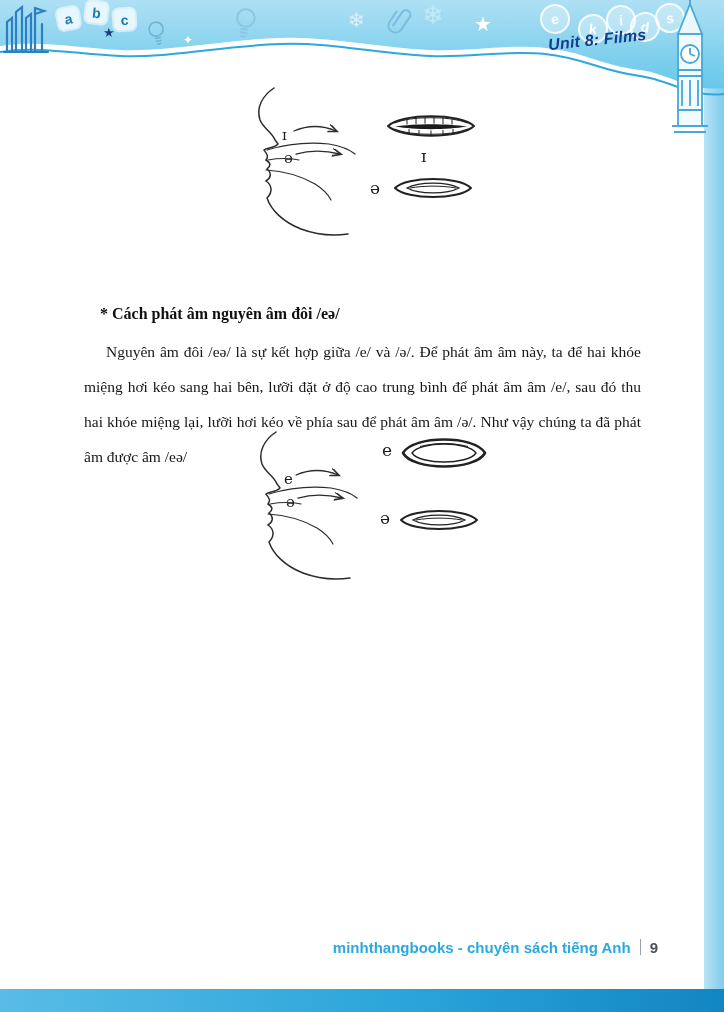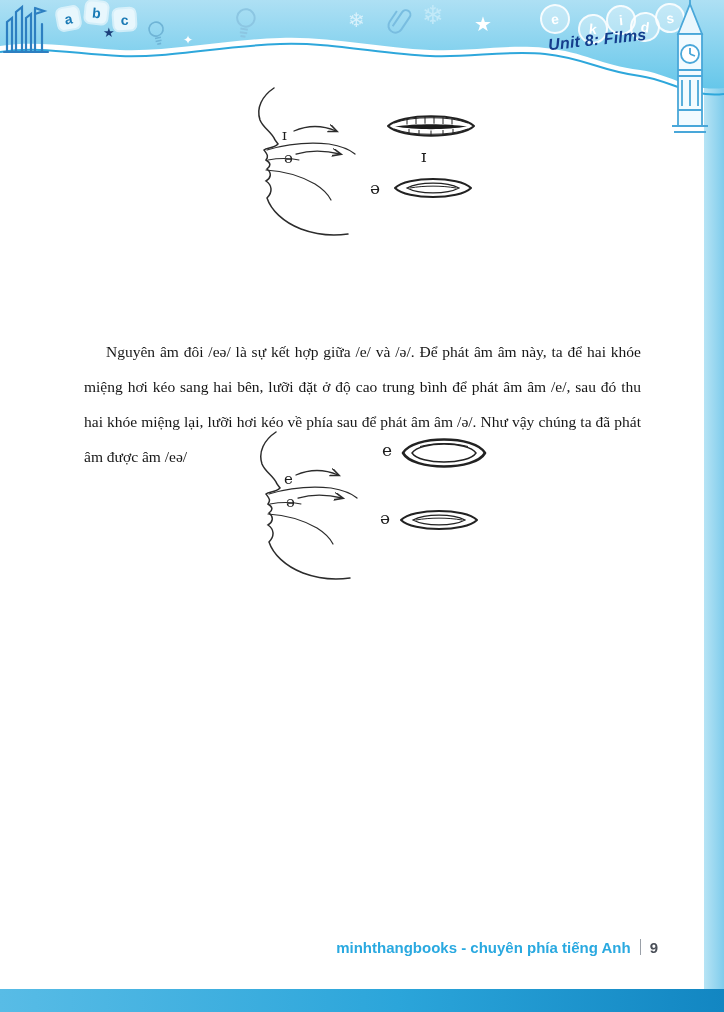--- a/index.html
+++ b/index.html
@@ -194,20 +194,21 @@
     <span class="phon-label" style="left:199px;top:62px">ɪ</span>
 
     <svg style="left:170px;top:88px" width="82" height="32" viewBox="0 0 82 32">
       <path d="M3,16 C15,4 67,4 79,16 C67,28 15,28 3,16 Z" fill="#ffffff" stroke="#222222" stroke-width="2" stroke-linejoin="round"></path>
       <path d="M15,16 C27,9.5 55,9.5 67,16 C55,22.5 27,22.5 15,16 Z" fill="none" stroke="#222222" stroke-width="1.3"></path>
       <path d="M18,16 C32,13.5 50,13.5 64,16" fill="none" stroke="#222222" stroke-width="1"></path>
     </svg>
     <span class="phon-label" style="left:148px;top:94px">ə</span>
   </section>
 
+  <h3 class="section-heading">* Cách phát âm nguyên âm đôi /eə/</h3>
 
   <p class="body-paragraph">Nguyên âm đôi /eə/ là sự kết hợp giữa /e/ và /ə/. Để phát âm âm này, ta để hai khóe miệng hơi kéo sang hai bên, lưỡi đặt ở độ cao trung bình để phát âm âm /e/, sau đó thu hai khóe miệng lại, lưỡi hơi kéo về phía sau để phát âm âm /ə/. Như vậy chúng ta đã phát âm được âm /eə/</p>
 
   <section class="figure" style="left:224px;top:428px;width:280px;height:160px">
     <svg style="left:0;top:0" width="165" height="168" viewBox="0 0 165 168">
       <defs>
         <marker id="mA2" markerWidth="9" markerHeight="8" refX="6" refY="3" orient="auto">
           <path d="M0,0 L7,3 L0,6" fill="none" stroke="#2c2c2c" stroke-width="1.2"></path>
         </marker>
       </defs>
@@ -237,20 +238,20 @@
     <span class="phon-label" style="left:156px;top:80px">ə</span>
 
     <svg style="left:174px;top:76px" width="82" height="32" viewBox="0 0 82 32">
       <path d="M3,16 C15,4 67,4 79,16 C67,28 15,28 3,16 Z" fill="#ffffff" stroke="#222222" stroke-width="2" stroke-linejoin="round"></path>
       <path d="M15,16 C27,9.5 55,9.5 67,16 C55,22.5 27,22.5 15,16 Z" fill="none" stroke="#222222" stroke-width="1.3"></path>
       <path d="M18,16 C32,13.5 50,13.5 64,16" fill="none" stroke="#222222" stroke-width="1"></path>
     </svg>
   </section>
 
   <footer class="footer">
-    <span class="publisher">minhthangbooks - chuyên phía tiếng Anh</span>
+    <span class="publisher">minhthangbooks - chuyên sách tiếng Anh</span>
     <span class="footer-divider"></span>
     <span class="page-number">9</span>
   </footer>
 
   <div class="bottom-bar"></div>
 
 </div>
 
 </body></html>

